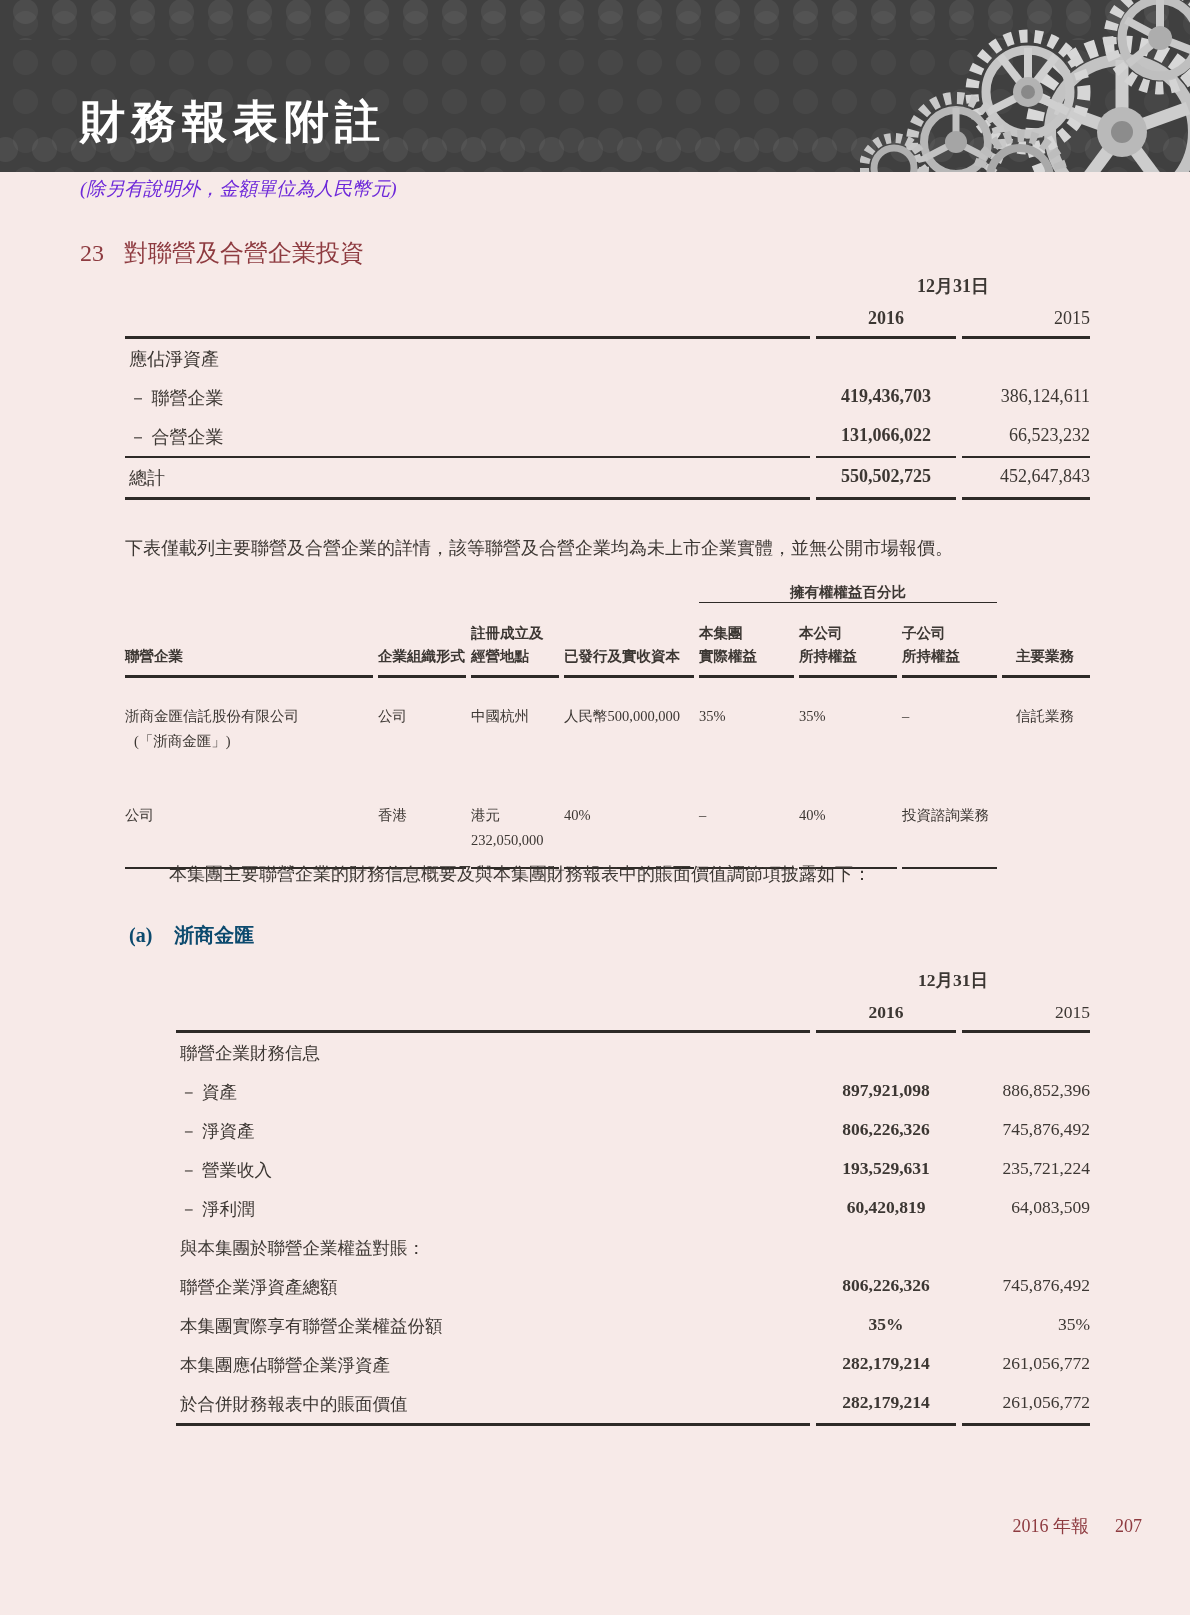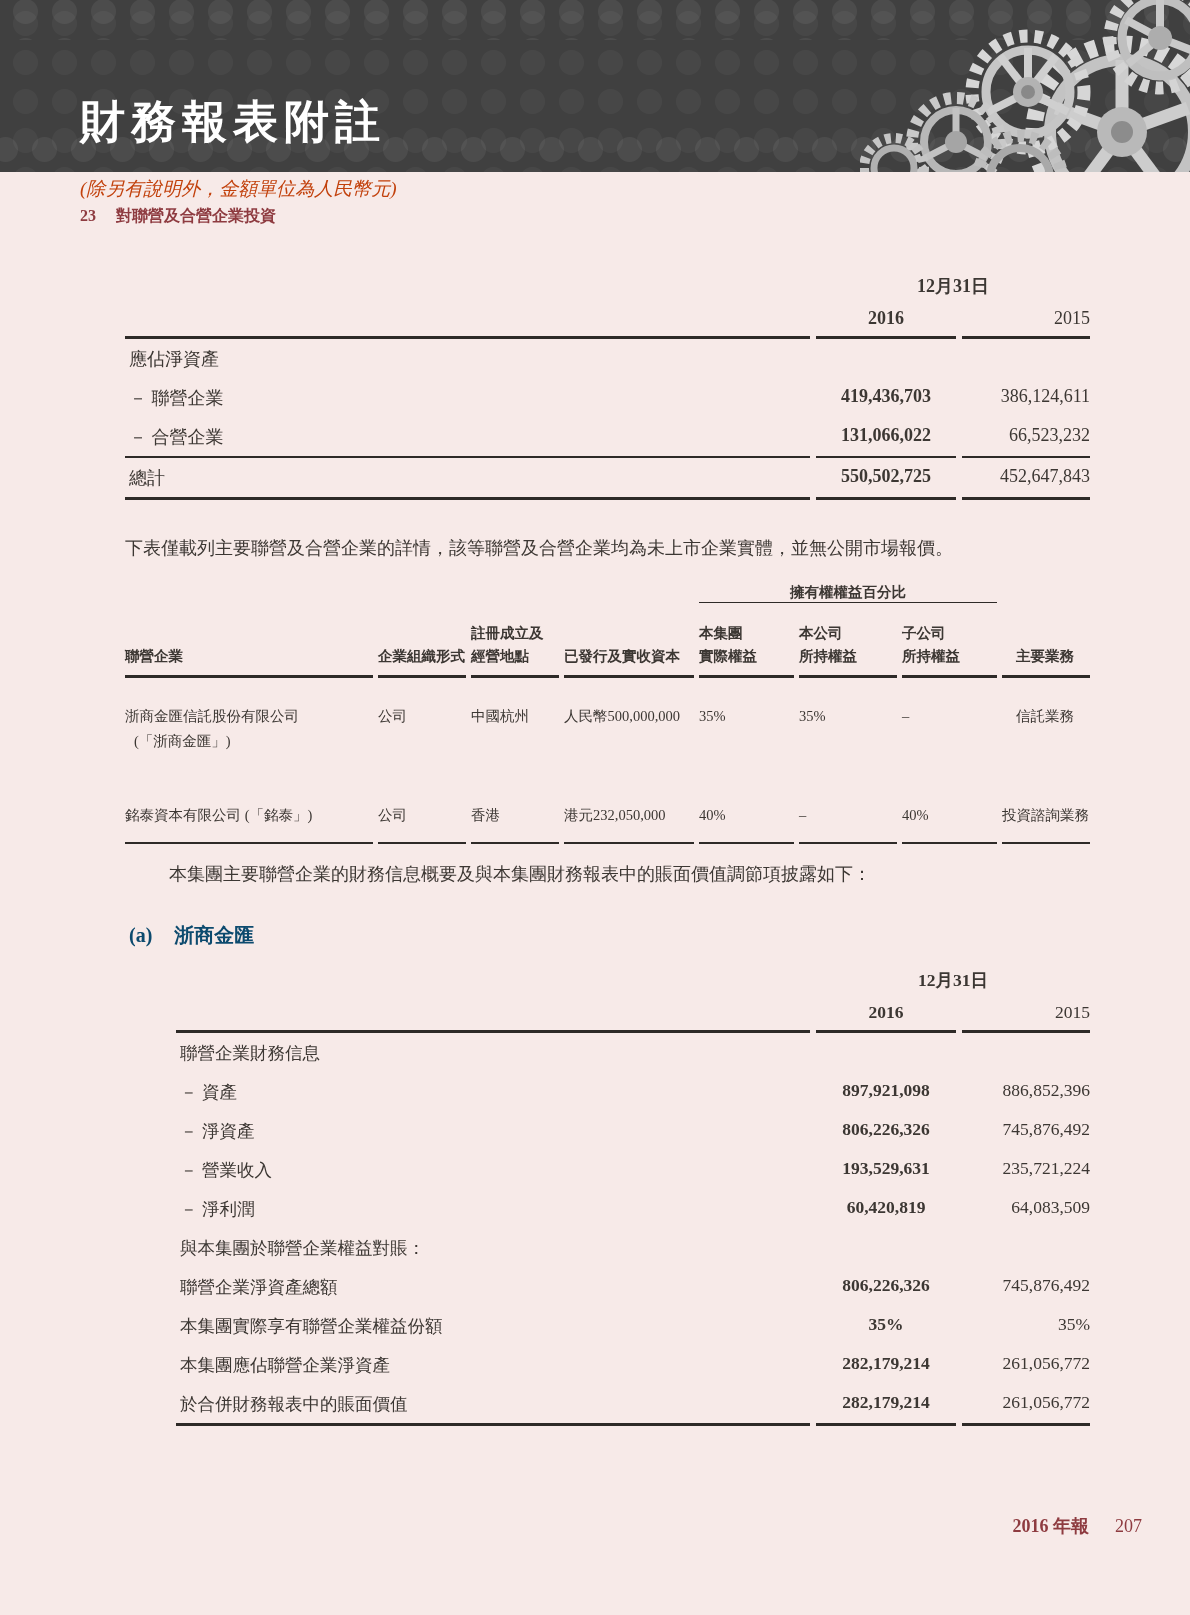--- a/index.html
+++ b/index.html
@@ -20,24 +20,24 @@
   .dots.all{top:0;height:172px;opacity:.55;background-position:6px 4px;}
   .dots.top{top:0;height:40px;opacity:.9;background-position:6px -8px;}
   .dots.mid{top:124px;height:48px;opacity:.9;background-position:25px 6px;}
   .band-title{
     position:absolute;left:80px;top:100px;
     color:#ffffff;font-size:45px;font-weight:bold;letter-spacing:6px;line-height:1;
   }
   .gears{position:absolute;right:-10px;bottom:-14px;}
   
   .subtitle{
-    position:absolute;left:80px;top:176px;font-style:italic;font-size:19px;color:#c2410c;
+    position:absolute;left:80px;top:176px;font-style:italic;font-size:19px;color:#6d28d9;
   }
   .sec-head{
-    position:absolute;left:80px;top:206px;color:#8e3b40;font-weight:bold;font-size:16px;
+    position:absolute;left:80px;top:237px;color:#8e3b40;font-weight:normal;font-size:24px;
   }
   .sec-head .num{margin-right:20px;}
   .para{position:absolute;left:125px;width:965px;font-size:18px;line-height:1.4;}
   .p1{top:536px;}
   .p2{top:862px;margin-left:44px;}
   .sub-head{position:absolute;left:129px;top:922px;font-weight:bold;font-size:20px;color:#0c4a6e;}
   .sub-head .lbl{margin-right:22px;font-weight:bold;}
   
   .ytable{position:absolute;font-size:18px;}
   .t1{left:125px;top:270px;width:965px;}
@@ -66,21 +66,21 @@
     font-weight:bold;border-bottom:3px solid #2e2a27;padding:6px 0 8px;min-height:52px;}
   .ahead .ar,.abody .ar{}
   .ahead .biz,.abody .biz{padding-left:14px;}
   .ahead span{display:block;line-height:1.55;}
   .abody>div{padding:26px 0 10px;line-height:1.7;}
   .abody.r1>div{padding-bottom:40px;}
   .abody.r2>div{border-bottom:2.5px solid #2e2a27;padding:10px 0 14px;}
   .name2{display:block;padding-left:9px;}
   
   .footer{position:absolute;right:48px;top:1514px;font-size:18px;color:#8e3b40;}
-  .footer .rep{font-weight:bold;}
+  .footer .rep{font-weight:normal;}
   .footer .pg{margin-left:26px;}
 </style>
 </head>
 <body>
 
 <div class="band">
   <div class="dots all"></div>
   <div class="dots top"></div>
   <div class="dots mid"></div>
   <svg class="gears" width="340" height="186" viewBox="0 0 340 186" fill="none">
@@ -214,21 +214,20 @@
     <div><span>浙商金匯信託股份有限公司</span><span class="name2">(「浙商金匯」)</span></div>
     <div>公司</div>
     <div>中國杭州</div>
     <div class="ar">人民幣500,000,000</div>
     <div class="ar">35%</div>
     <div class="ar">35%</div>
     <div class="ar">–</div>
     <div class="biz">信託業務</div>
   </div>
   <div class="arow abody r2">
-    <div><span>銘泰資本有限公司 (「銘泰」)</span></div>
     <div>公司</div>
     <div>香港</div>
     <div class="ar">港元232,050,000</div>
     <div class="ar">40%</div>
     <div class="ar">–</div>
     <div class="ar">40%</div>
     <div class="biz">投資諮詢業務</div>
   </div>
 </div>
 

